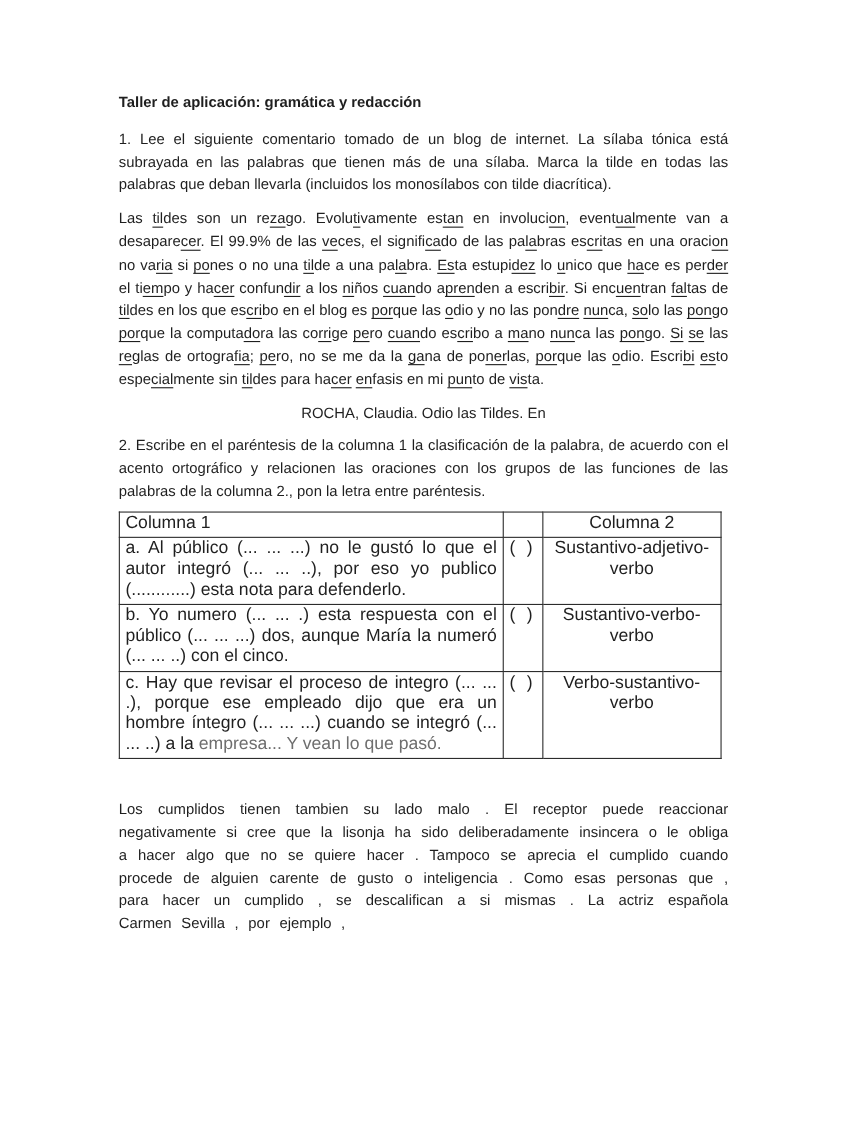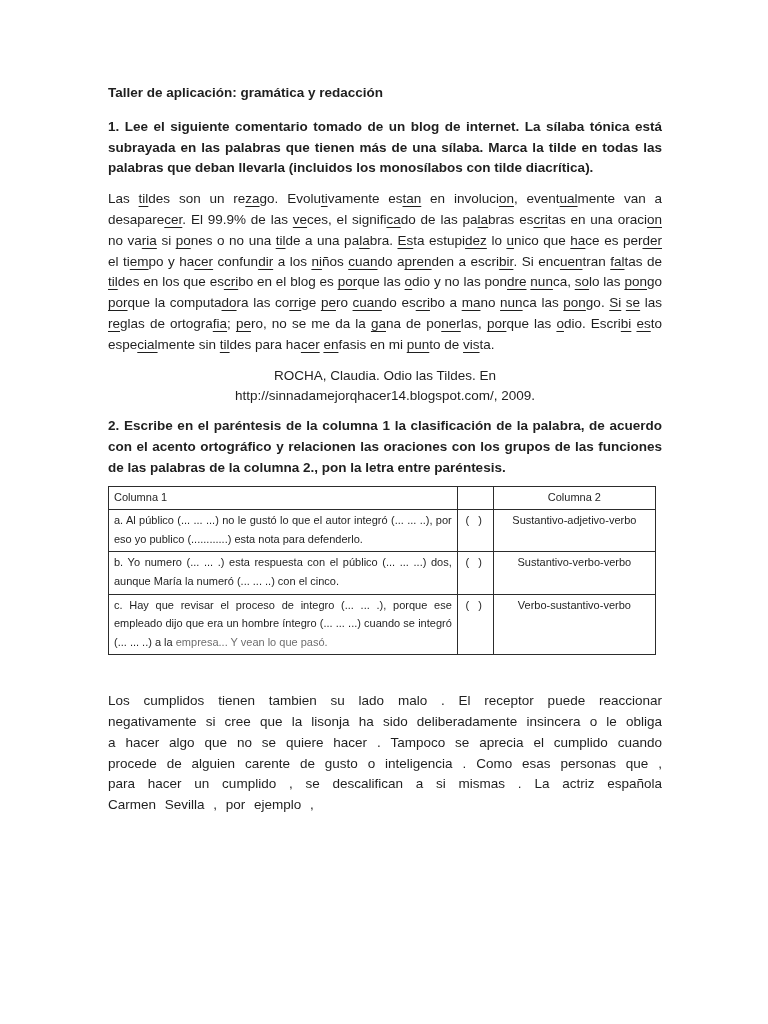--- a/index.html
+++ b/index.html
@@ -26,40 +26,40 @@
     line-height: 20.8px;
     font-weight: bold;
     margin: 0 0 13px 0;
   }
   .par {
     font-size: 13.5px;
     line-height: 20.8px;
     text-align: justify;
     margin: 0 0 10px 0;
   }
-  .par.bold { font-weight: bold; }
+  .par.bold { font-weight: normal; }
   .citation {
     font-size: 13.5px;
     line-height: 20.8px;
     text-align: center;
     margin: 0 0 9px 0;
   }
   .ex2-instruction { margin-bottom: 7px; }
   .u {
     text-decoration: underline;
     text-decoration-thickness: 1.4px;
     text-underline-offset: 2.5px;
   }
   .b { font-weight: normal; }
   .f { color: #6e6e6e; }
   table.classification {
     border-collapse: collapse;
     width: 548px;
     margin: 0 0 18px 0;
-    font-size: 11px;
+    font-size: 16px;
     line-height: 18.6px;
   }
   table.classification td {
     border: 1.6px solid #2c2c2c;
     vertical-align: top;
     padding: 1px 5px 3px 5px;
   }
   td.sentence-col { width: 340px; text-align: justify; }
   td.answer-col   { width: 25px; text-align: center; white-space: nowrap; letter-spacing: 3px; }
   td.category-col { width: 152px; text-align: center; }
@@ -71,21 +71,20 @@
 <div class="page">
 
   <h1 class="doc-title">Taller de aplicación: gramática y redacción</h1>
 
   <p class="par bold">1. Lee el siguiente comentario tomado de un blog de internet. La sílaba tónica está subrayada en las palabras que tienen más de una sílaba. Marca la tilde en todas las palabras que deban llevarla (incluidos los monosílabos con tilde diacrítica).</p>
 
   <p class="par"><span>Las </span><span class="u">til</span><span>des son un re</span><span class="u">za</span><span>go. Evolu</span><span class="u">ti</span><span>vamente es</span><span class="u">tan</span><span> en involuci</span><span class="u">on</span><span>, event</span><span class="u">ual</span><span>mente van a desapare</span><span class="u">cer</span><span>. El 99.9% de las </span><span class="u">ve</span><span>ces, el signifi</span><span class="u">ca</span><span>do de las pa</span><span class="u">la</span><span>bras es</span><span class="u">cri</span><span>tas en una oraci</span><span class="u">on</span><span> no va</span><span class="u">ria</span><span> si </span><span class="u">po</span><span>nes o no una </span><span class="u">til</span><span>de a una pa</span><span class="u">la</span><span>bra. </span><span class="u">Es</span><span>ta estupi</span><span class="u">dez</span><span> lo </span><span class="u">u</span><span>nico que </span><span class="u">ha</span><span>ce es per</span><span class="u">der</span><span> el ti</span><span class="u">em</span><span>po y ha</span><span class="u">cer</span><span> confun</span><span class="u">dir</span><span> a los </span><span class="u">ni</span><span>ños </span><span class="u">cuan</span><span>do a</span><span class="u">pren</span><span>den a escri</span><span class="u">bir</span><span>. Si enc</span><span class="u">uen</span><span>tran </span><span class="u">fal</span><span>tas de </span><span class="u">til</span><span>des en los que es</span><span class="u">cri</span><span>bo en el blog es </span><span class="u">por</span><span>que las </span><span class="u">o</span><span>dio y no las pon</span><span class="u">dre</span><span> </span><span class="u">nun</span><span>ca, </span><span class="u">so</span><span>lo las </span><span class="u">pon</span><span>go </span><span class="u">por</span><span>que la computa</span><span class="u">do</span><span>ra las co</span><span class="u">rri</span><span>ge </span><span class="u">pe</span><span>ro </span><span class="u">cuan</span><span>do es</span><span class="u">cri</span><span>bo a </span><span class="u">ma</span><span>no </span><span class="u">nun</span><span>ca las </span><span class="u">pon</span><span>go. </span><span class="u">Si</span><span> </span><span class="u">se</span><span> las </span><span class="u">re</span><span>glas de ortogra</span><span class="u">fia</span><span>; </span><span class="u">pe</span><span>ro, no se me da la </span><span class="u">ga</span><span>na de po</span><span class="u">ner</span><span>las, </span><span class="u">por</span><span>que las </span><span class="u">o</span><span>dio. Escri</span><span class="u">bi</span><span> </span><span class="u">es</span><span>to espe</span><span class="u">cial</span><span>mente sin </span><span class="u">til</span><span>des para ha</span><span class="u">cer</span><span> </span><span class="u">en</span><span>fasis en mi </span><span class="u">pun</span><span>to de </span><span class="u">vis</span><span>ta.</span></p>
 
   <div class="citation">
     <div>ROCHA, Claudia. Odio las Tildes. En</div>
-    <div>http://sinnadamejorqhacer14.blogspot.com/, 2009.</div>
   </div>
 
   <p class="par bold ex2-instruction">2. Escribe en el paréntesis de la columna 1 la clasificación de la palabra, de acuerdo con el acento ortográfico y relacionen las oraciones con los grupos de las funciones de las palabras de la columna 2., pon la letra entre paréntesis.</p>
 
   <table class="classification">
     <tbody>
       <tr>
         <td class="sentence-col">Columna 1</td>
         <td class="answer-col"></td>
         <td class="category-col">Columna 2</td>

